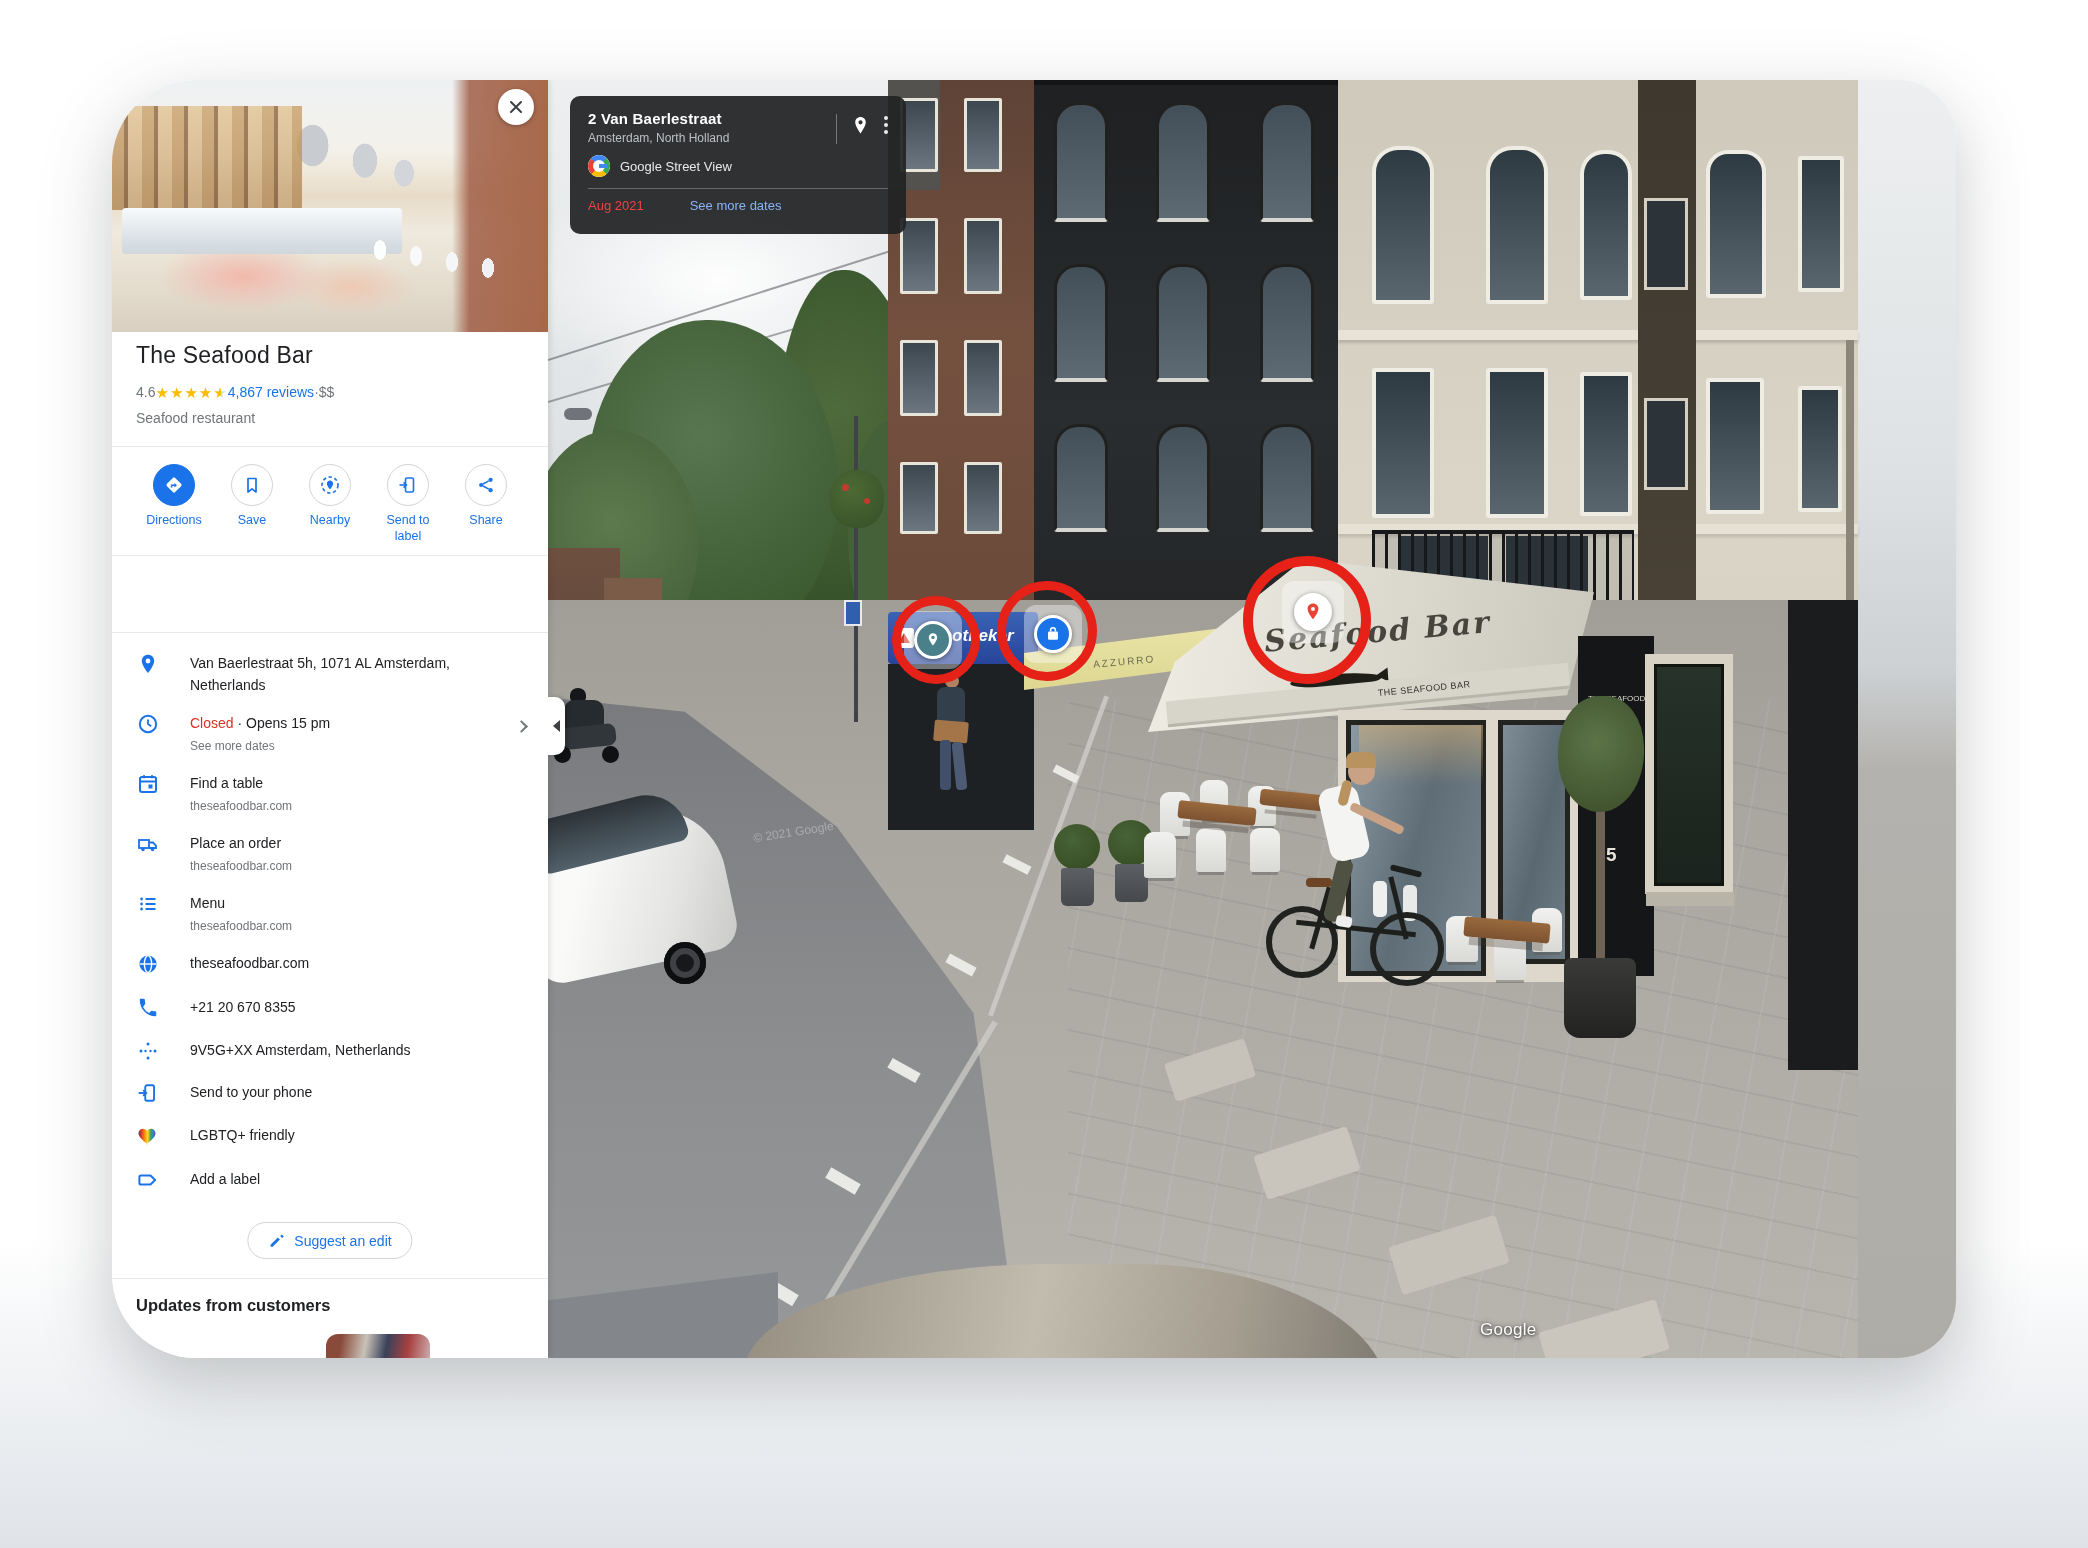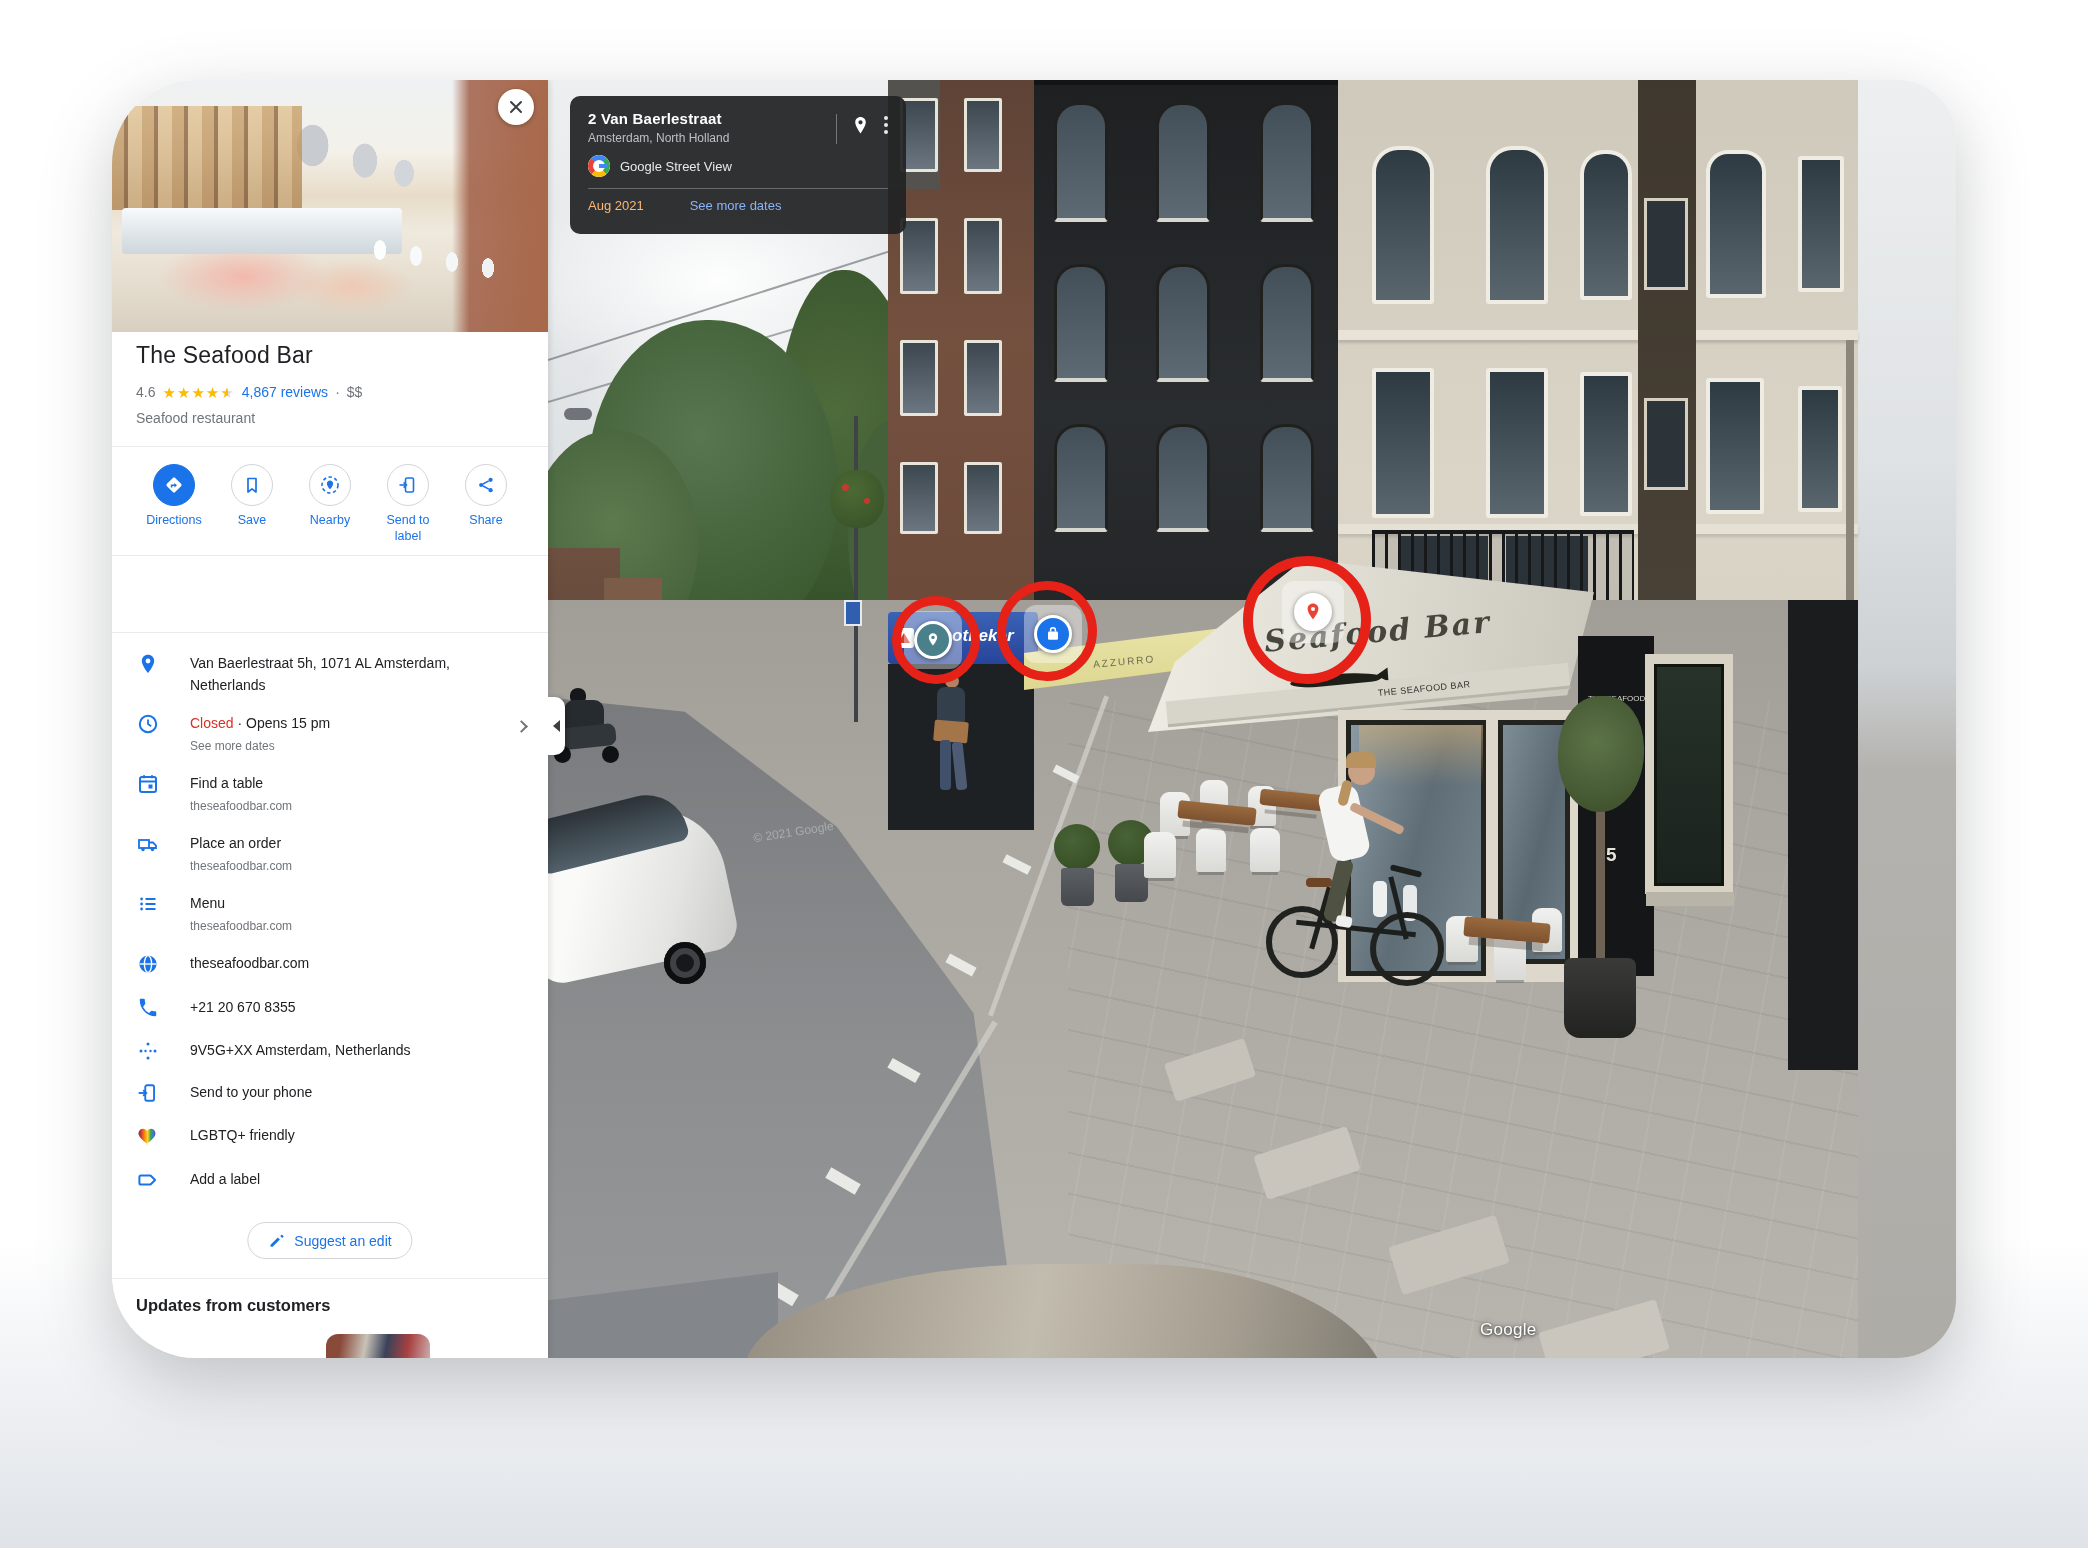--- a/index.html
+++ b/index.html
@@ -32,21 +32,21 @@
     background:linear-gradient(180deg,#f8fafb,#dde4e8 60%,#cfd7dc)}
   .photo .stools{position:absolute;left:250px;top:140px;width:150px;height:100px;
     background:
       radial-gradient(10px 16px at 12% 30%,#fcfdfd 60%,rgba(255,255,255,0) 62%),
       radial-gradient(10px 16px at 36% 36%,#f8f9fa 60%,rgba(255,255,255,0) 62%),
       radial-gradient(10px 16px at 60% 42%,#f4f6f7 60%,rgba(255,255,255,0) 62%),
       radial-gradient(10px 16px at 84% 48%,#eff1f2 60%,rgba(255,255,255,0) 62%)}
   .close-btn{position:absolute;right:14px;top:9px;width:36px;height:36px;border-radius:50%;background:#fff;
     box-shadow:0 1px 4px rgba(0,0,0,.3);display:grid;place-items:center;cursor:pointer;z-index:4}
   .p-title{position:absolute;left:24px;top:262px;font-size:23px;letter-spacing:.2px;color:#202124}
-  .p-rating{position:absolute;left:24px;top:304px;display:flex;align-items:center;gap:7px;font-size:14px;color:#70757a}
+  .p-rating{position:absolute;left:24px;top:304px;display:flex;align-items:center;font-size:14px;color:#70757a}
   .stars{letter-spacing:1px;font-size:15px;color:#fbbc04;line-height:1}
   .star.half{background:linear-gradient(90deg,#fbbc04 55%,#d8dade 55%);-webkit-background-clip:text;background-clip:text;color:transparent}
   .reviews{color:#1a73e8}
   .p-cat{position:absolute;left:24px;top:330px;font-size:14px;color:#70757a}
   .hdiv{position:absolute;left:0;width:436px;height:1px;background:#e8eaed}
   .actions{position:absolute;left:0;top:384px;width:436px;display:flex;justify-content:center;gap:8px}
   .act{width:70px;display:flex;flex-direction:column;align-items:center;gap:7px;cursor:pointer}
   .act-icon{width:42px;height:42px;border-radius:50%;border:1px solid #d2d5da;display:grid;place-items:center;background:#fff}
   .act.primary .act-icon{background:#1a73e8;border-color:#1a73e8}
   .act .lbl{font-size:12.5px;color:#1a73e8;text-align:center;line-height:1.25}
@@ -80,21 +80,21 @@
   .halo{position:absolute;background:rgba(255,255,255,.38);border-radius:12px}
   .mk{position:absolute;width:38px;height:38px;border-radius:50%;border:3px solid #fff;display:grid;place-items:center;
     box-shadow:0 1px 5px rgba(0,0,0,.45);cursor:pointer}
   .sv-card{position:absolute;left:22px;top:16px;width:336px;height:138px;background:rgba(33,34,36,.93);
     border-radius:10px;color:#fff;padding:14px 18px;z-index:8}
   .sv-card .t{font-size:15px;font-weight:bold;letter-spacing:.2px}
   .sv-card .s{font-size:12px;color:#bcc0c5;margin-top:4px}
   .sv-card .brand{display:flex;align-items:center;gap:10px;margin-top:10px;font-size:13px;color:#e6e8ea}
   .sv-card .dv{margin-top:11px;border-top:1px solid rgba(255,255,255,.28)}
   .sv-card .foot{display:flex;gap:46px;margin-top:9px;font-size:13px}
-  .sv-card .date{color:#fdba74}
+  .sv-card .date{color:#ef4444}
   .sv-card .more{color:#8ab4f8;cursor:pointer}
   .g-logo{position:relative;width:22px;height:22px;border-radius:50%;background:#fff;overflow:hidden;flex:none}
   .g-logo::before{content:"";position:absolute;inset:0;border-radius:50%;
     background:conic-gradient(from -45deg,#4285f4 0 25%,#34a853 25% 50%,#fbbc05 50% 75%,#ea4335 75% 100%)}
   .g-logo::after{content:"";position:absolute;inset:5px;border-radius:50%;background:#fff}
   .g-bar{position:absolute;right:3px;top:9px;width:8px;height:4px;background:#4285f4;z-index:2}
   .card-vdiv{position:absolute;right:69px;top:18px;height:30px;border-left:1px solid rgba(255,255,255,.35)}
   .card-dots{position:absolute;right:18px;top:20px;display:flex;flex-direction:column;gap:3px;cursor:pointer}
   .card-dots i{width:4px;height:4px;border-radius:50%;background:#e8eaed}
   .handle{position:absolute;left:0;top:617px;width:17px;height:58px;background:#fff;border-radius:0 10px 10px 0;

